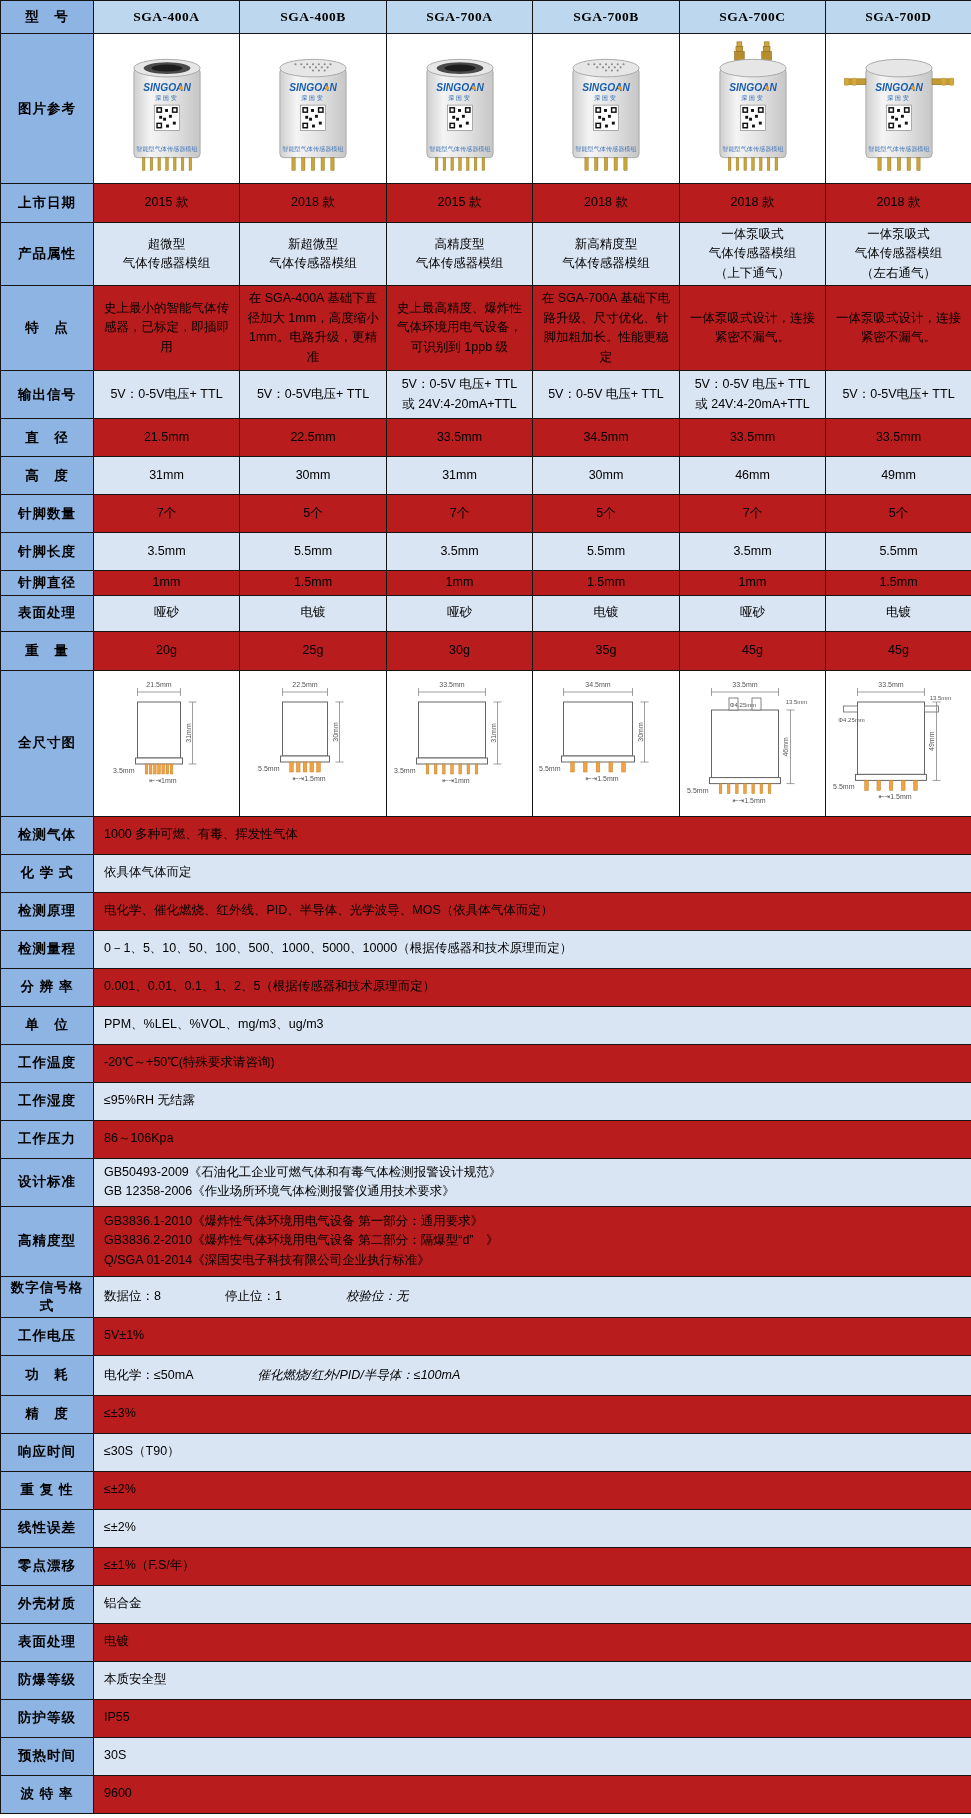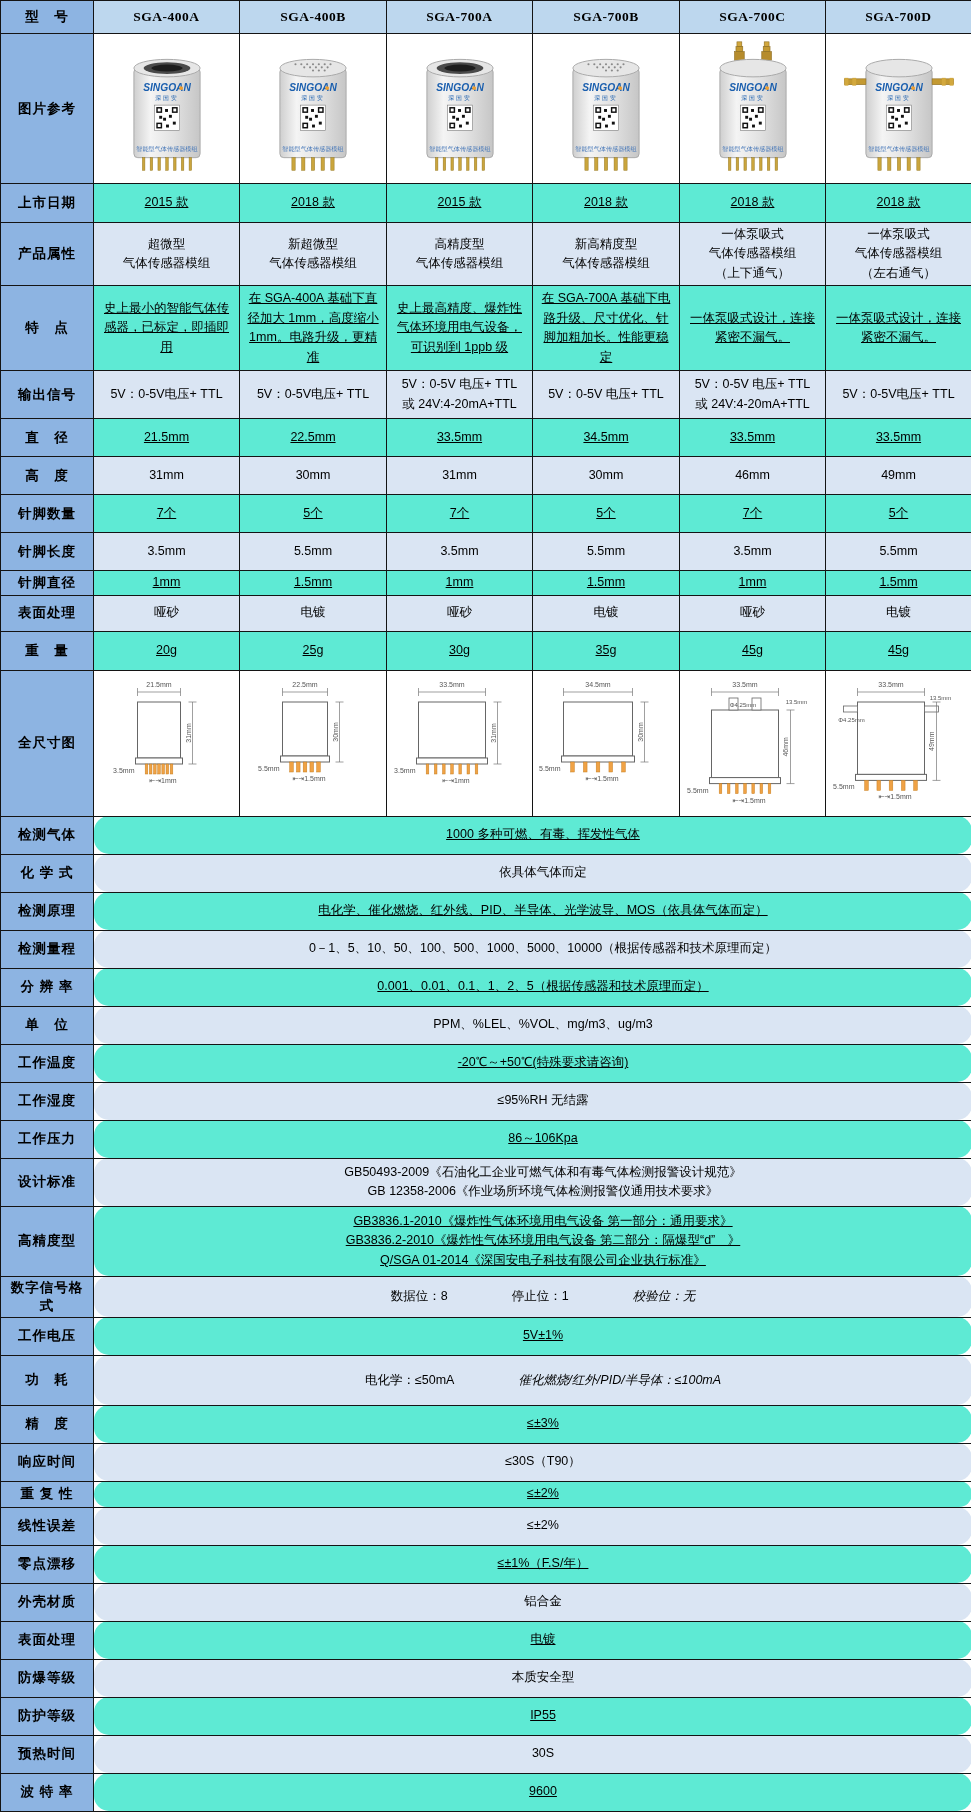--- a/index.html
+++ b/index.html
@@ -3,25 +3,25 @@
 <meta charset="utf-8">
 <style>
   html,body{margin:0;padding:0;background:#fff;}
   .page{width:971px;margin:0;font-family:"Liberation Sans",sans-serif;}
   table{border-collapse:collapse;table-layout:fixed;width:971px;}
   th,td{border:1px solid #141414;padding:2px 5px;font-family:"Liberation Sans",sans-serif;
         font-size:12.5px;color:#000;text-align:center;vertical-align:middle;overflow:hidden;}
   th.lbl{background:#8DB4E2;font-weight:bold;font-size:13.5px;letter-spacing:1px;}
   tr.hdr td{background:#BDD7EE;font-family:"Liberation Serif",serif;font-weight:bold;
             font-size:13.5px;letter-spacing:.5px;}
-  td.rd{background:#5eead4;text-decoration:underline;}
+  td.rd{background:#b91c1c;}
   td.rl{background:#DAE5F3;}
   td.white{background:#fff;padding:0;}
   .pre{white-space:pre-line;line-height:1.55;}
-  td.specv{text-align:center;padding-left:26px;border-radius:15px;}
+  td.specv{text-align:left;padding-left:10px;}
   .parts span{margin-right:64px;}
   .parts span:last-child{margin-right:0;font-style:italic;}
   .photo-wrap,.diag-wrap{display:flex;align-items:center;justify-content:center;height:100%;}
 </style>
 </head>
 <body>
 
 <div class="page">
   <table>
     <colgroup>
@@ -664,39 +664,39 @@
           <td class="specv rl" colspan="6">
             <div class="parts"><span>数据位：8</span><span>停止位：1</span><span>校验位：无</span></div>
           </td>
         </tr>
         <tr style="height:38px">
           <th class="lbl">工作电压</th>
           <td class="specv rd" colspan="6">
             <div class="pre">5V±1%</div>
           </td>
         </tr>
-        <tr style="height:50px">
+        <tr style="height:40px">
           <th class="lbl">功　耗</th>
           <td class="specv rl" colspan="6">
             <div class="parts"><span>电化学：≤50mA</span><span>催化燃烧/红外/PID/半导体：≤100mA</span></div>
           </td>
         </tr>
         <tr style="height:38px">
           <th class="lbl">精　度</th>
           <td class="specv rd" colspan="6">
             <div class="pre">≤±3%</div>
           </td>
         </tr>
         <tr style="height:38px">
           <th class="lbl">响应时间</th>
           <td class="specv rl" colspan="6">
             <div class="pre">≤30S（T90）</div>
           </td>
         </tr>
-        <tr style="height:26px">
+        <tr style="height:38px">
           <th class="lbl">重 复 性</th>
           <td class="specv rd" colspan="6">
             <div class="pre">≤±2%</div>
           </td>
         </tr>
         <tr style="height:38px">
           <th class="lbl">线性误差</th>
           <td class="specv rl" colspan="6">
             <div class="pre">≤±2%</div>
           </td>

